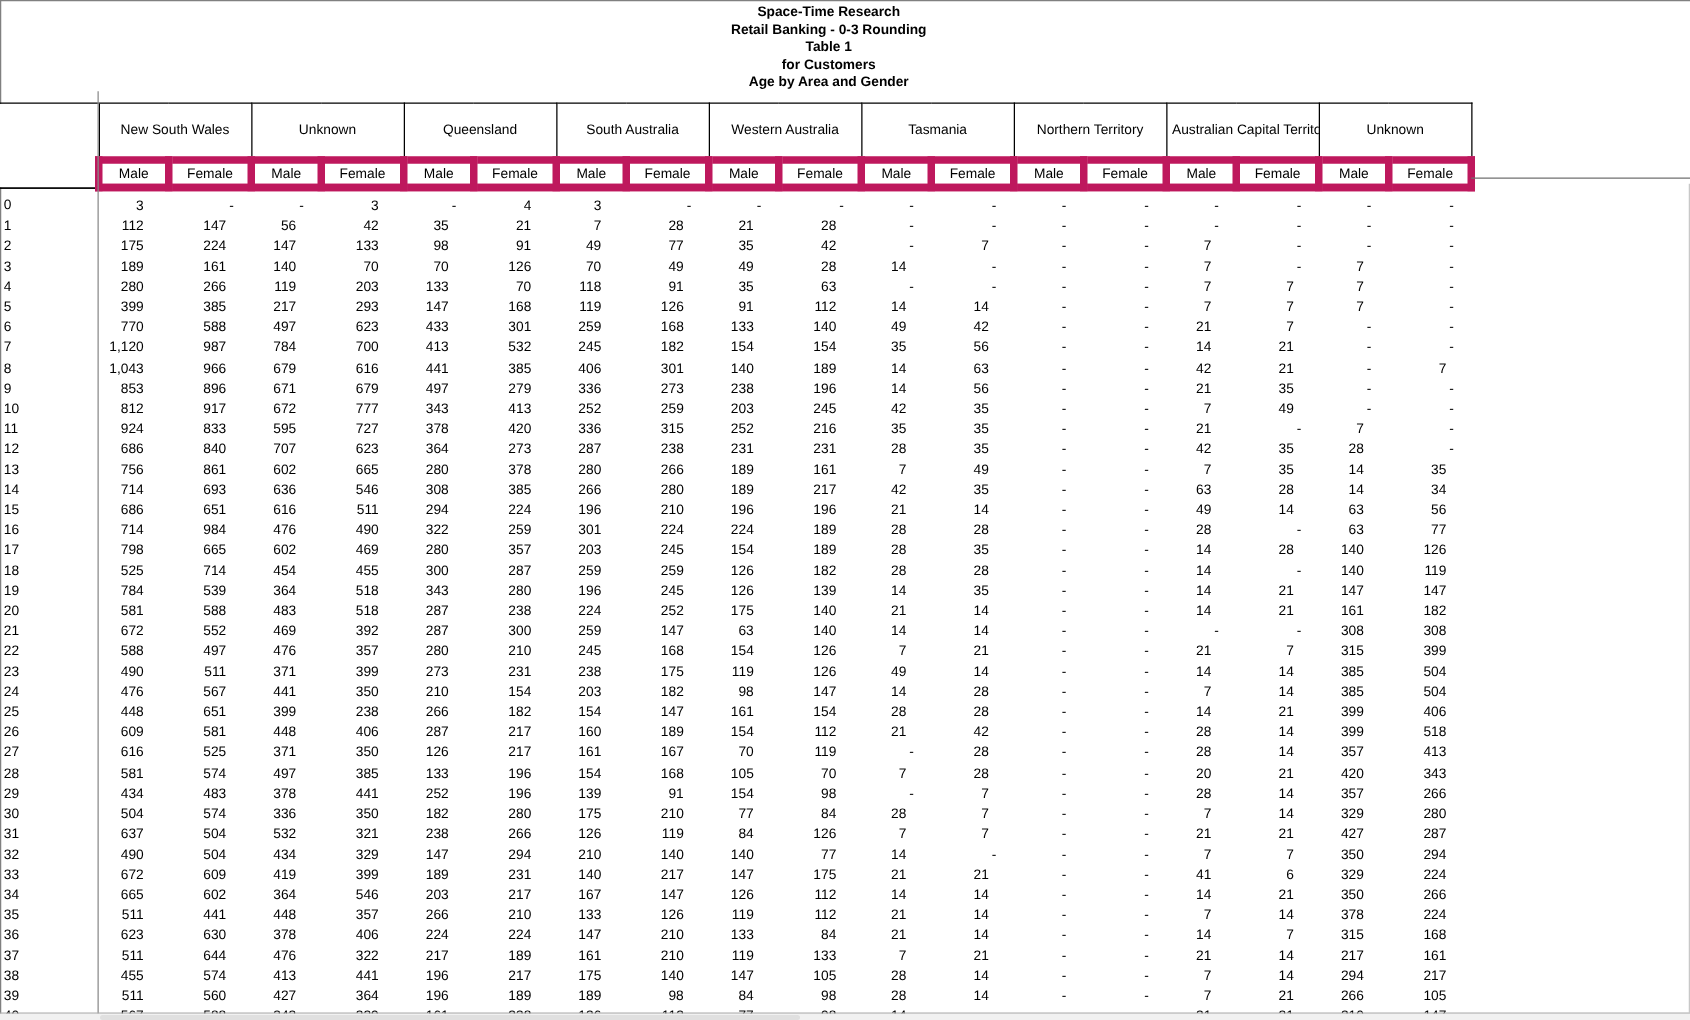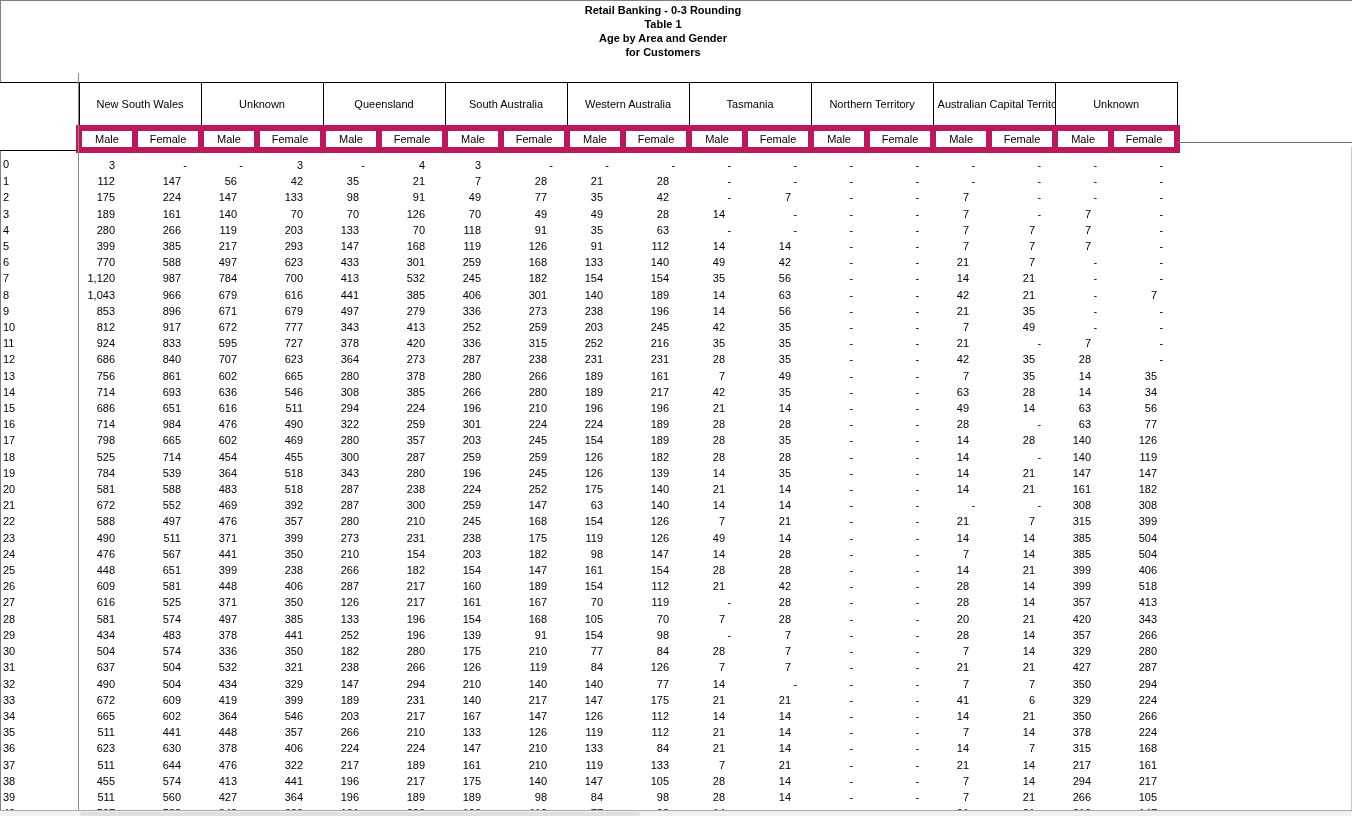--- a/index.html
+++ b/index.html
@@ -49,24 +49,25 @@
 </style>
 </head>
 <body>
 
 <div class="screen">
 
   <div class="chrome-top"></div>
   <div class="chrome-left"></div>
 
   <div class="title-block">
+    <div class="title-line">Space-Time Research</div>
     <div class="title-line">Retail Banking - 0-3 Rounding</div>
     <div class="title-line">Table 1</div>
+    <div class="title-line">for Customers</div>
     <div class="title-line">Age by Area and Gender</div>
-    <div class="title-line">for Customers</div>
   </div>
 
   <table class="grid">
     <colgroup id="grid-cols">
         <col style="width:79px">
         <col style="width:56px">
         <col style="width:66px">
         <col style="width:56px">
         <col style="width:66px">
         <col style="width:56px">

